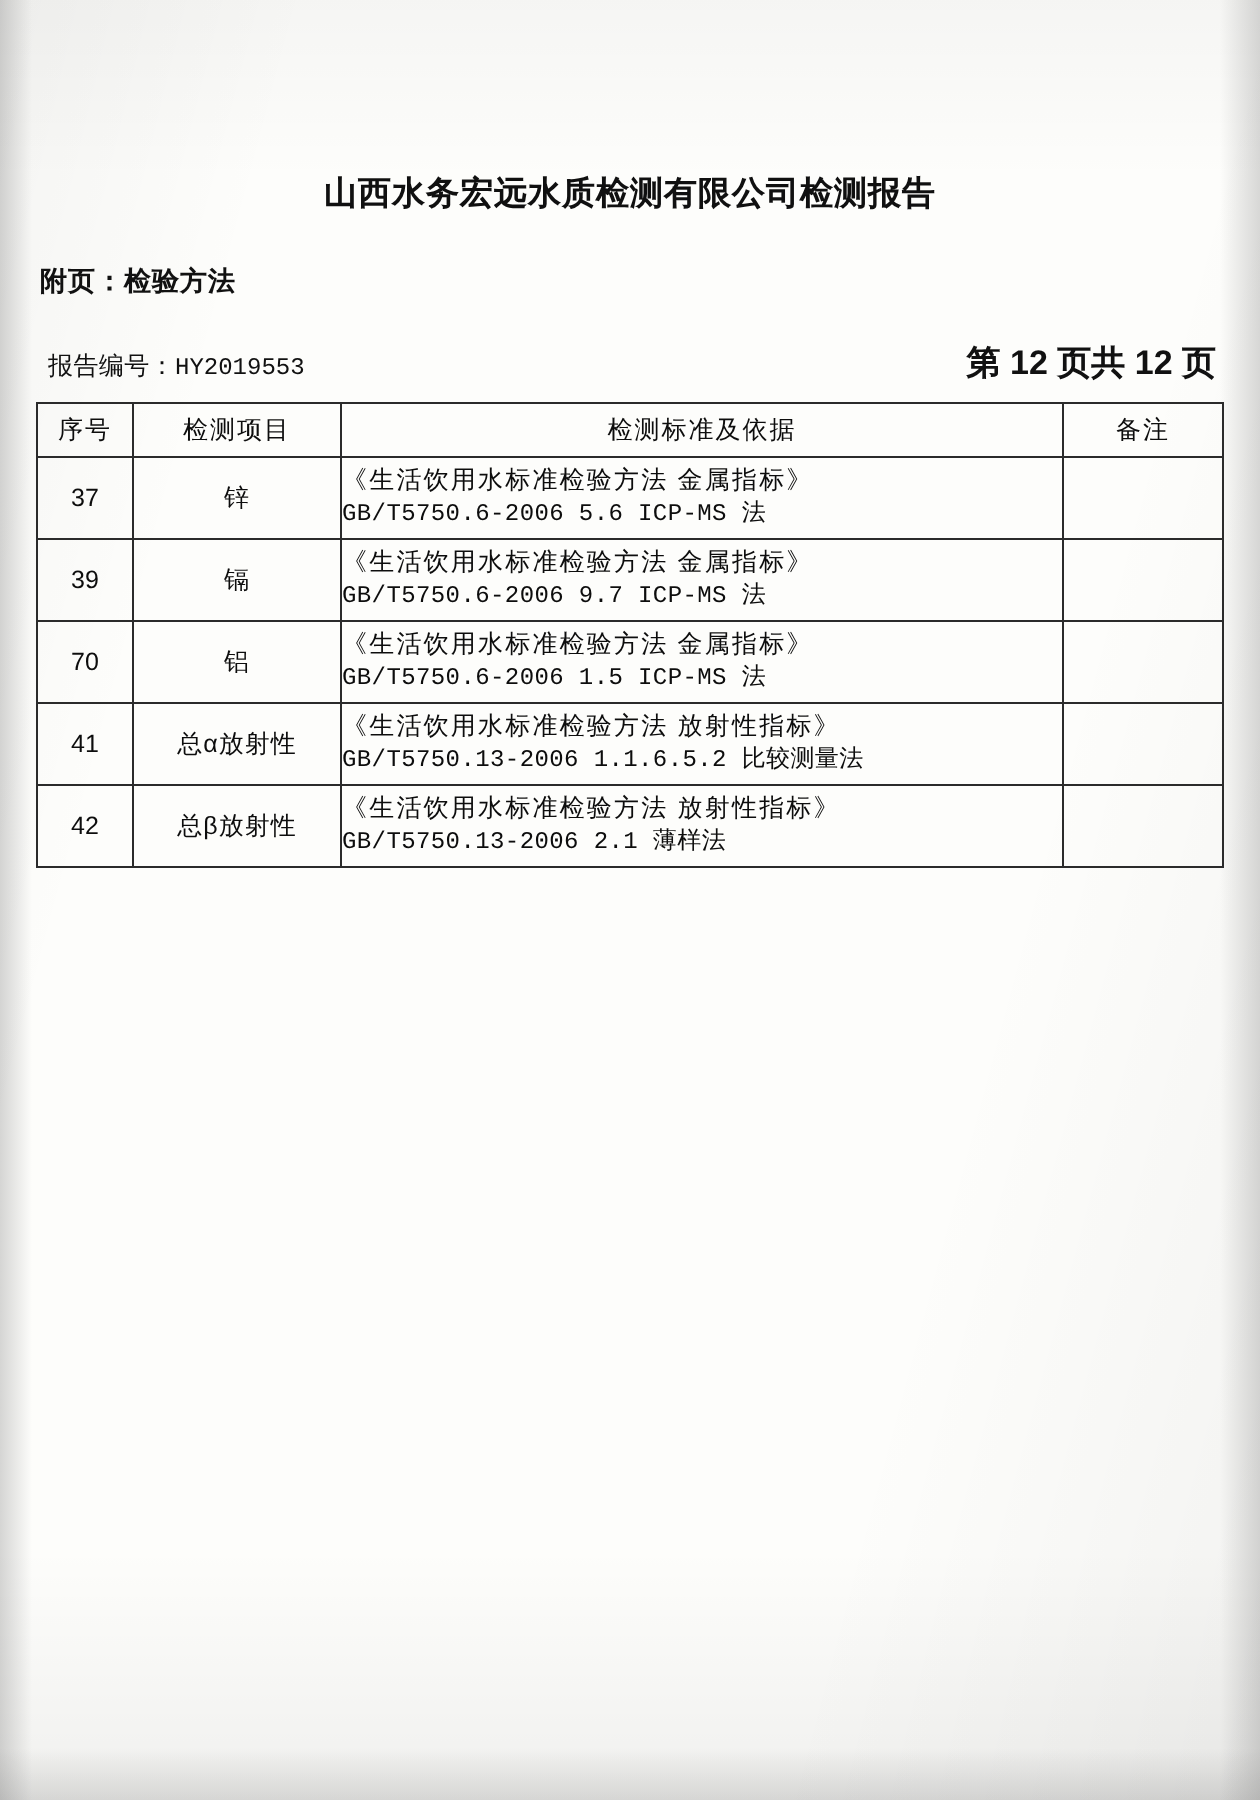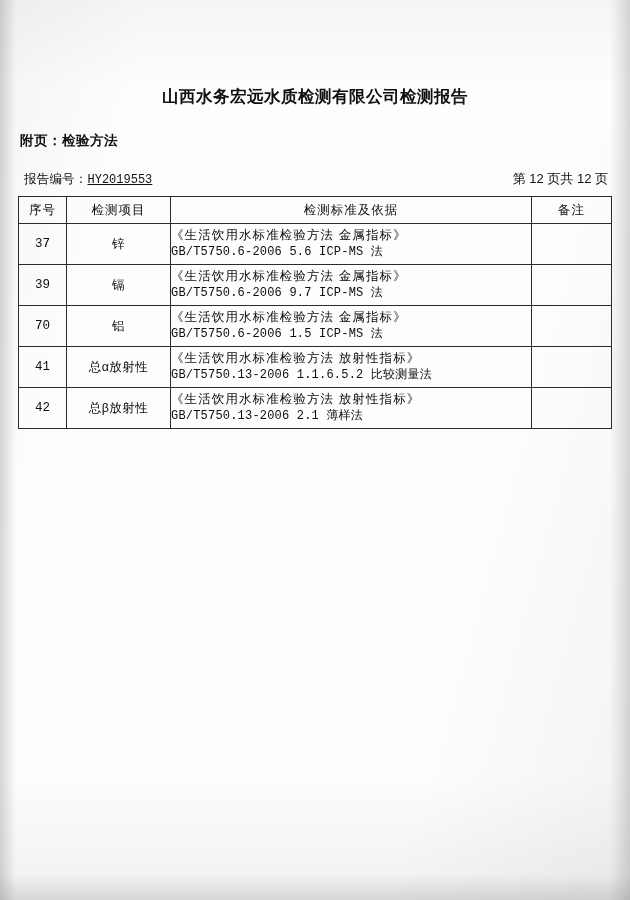--- a/index.html
+++ b/index.html
@@ -77,26 +77,25 @@
     padding: 0 4px 0 6px;
   }
   .meta-left {
     font-family: "Liberation Sans", sans-serif;
     letter-spacing: 0.2px;
   }
   .meta-left .num {
     font-family: "Liberation Mono", monospace;
     font-size: 12px;
     letter-spacing: 0;
-    text-decoration: underline;
   }
   .meta-right {
     font-family: "Liberation Sans", sans-serif;
-    font-weight: normal;
-    font-size: 13px;
+    font-weight: bold;
+    font-size: 17px;
   }
   table.report {
     margin-top: 8px;
     width: 100%;
     border-collapse: collapse;
     table-layout: fixed;
     color: #0d0d0d;
   }
   table.report th, table.report td {
     border: 1px solid #2b2b2b;
@@ -111,21 +110,21 @@
   thead th {
     height: 26px;
     font-family: "Liberation Sans", sans-serif;
     font-weight: normal;
     font-size: 12.5px;
     text-align: center;
     letter-spacing: 1px;
   }
   td.cell-no {
     text-align: center;
-    font-family: Liberation Mono, monospace;
+    font-family: Liberation Sans, sans-serif;
     font-size: 12.5px;
     height: 40px;
   }
   td.cell-item {
     text-align: center;
     font-family: "Liberation Sans", sans-serif;
     font-size: 12.5px;
     letter-spacing: 0.5px;
   }
   td.cell-std {

